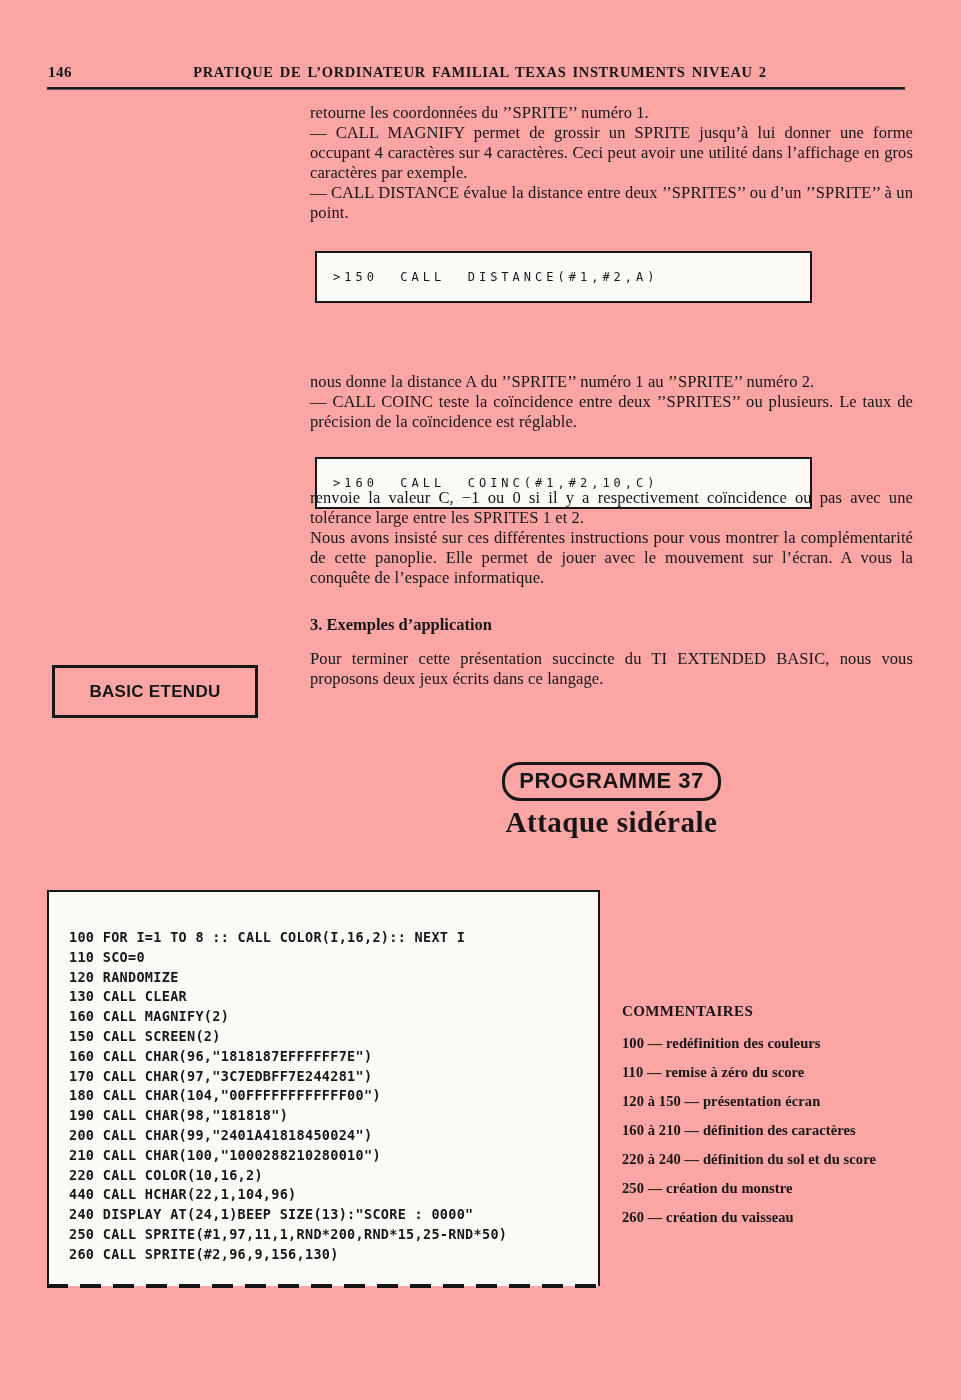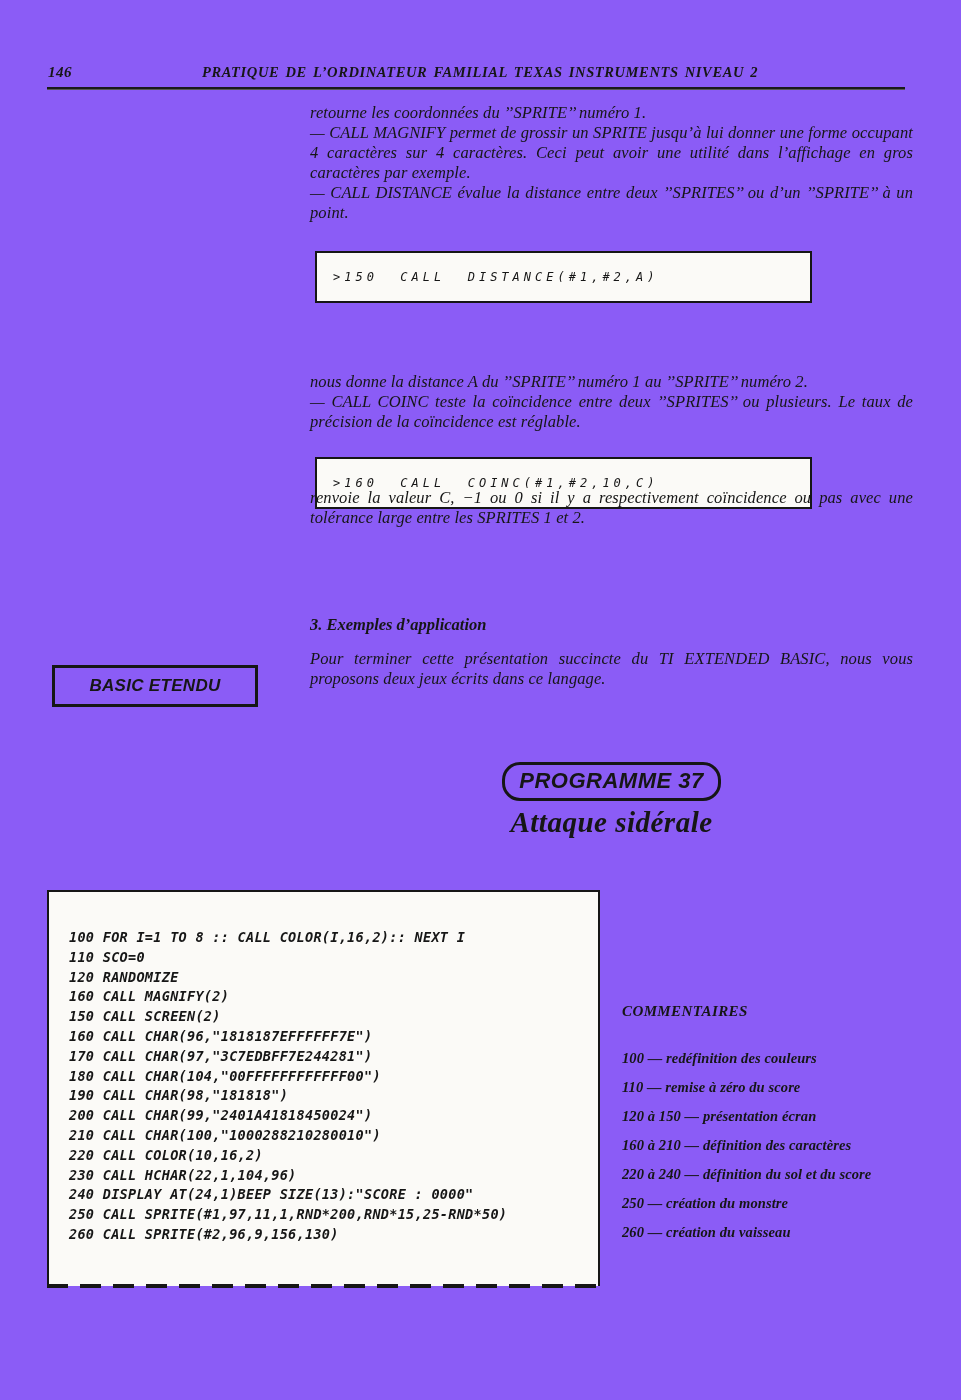--- a/index.html
+++ b/index.html
@@ -1,22 +1,21 @@
 <!DOCTYPE html>
 <html><head>
 <meta charset="utf-8">
 <style>
   * { margin: 0; padding: 0; box-sizing: border-box; }
   html, body { background: #e9e7e2; }
   body { width: 961px; height: 1400px; position: relative; }
   .page {
     position: absolute; left: 0; top: 0; width: 961px; height: 1400px;
-    background: #8b5cf6; color: #161616; overflow: hidden;
+    background: #fca5a5; color: #161616; overflow: hidden;
     font-family: "Liberation Serif", serif;
-    font-style: italic;
   }
 
   
   .page-number { position: absolute; left: 48px; top: 64px; font-size: 15px; font-weight: bold; letter-spacing: 0.5px; }
   .header-title { position: absolute; left: 120px; top: 64px; width: 720px; text-align: center; font-size: 14.5px; font-weight: bold; letter-spacing: 0.6px; word-spacing: 2px; }
   .header-rule { position: absolute; left: 47px; top: 87px; width: 858px; height: 3px; background: #1a1a1a; border-bottom: 1px solid #555; }
 
   
   .col { position: absolute; left: 310px; width: 603px; }
   .para { font-size: 16.5px; line-height: 20px; text-align: justify; letter-spacing: 0.1px; }
@@ -33,21 +32,21 @@
     border: 2.5px solid #161616; background: #fbfaf7;
     display: flex; align-items: center; padding-left: 16px;
     font-family: "DejaVu Sans Mono", monospace;
     font-size: 12px; letter-spacing: 4px; white-space: pre;
   }
   .code-box-1 { top: 251px; }
   .code-box-2 { top: 416px; margin-top: 41px; }
 
   
   .sidebar-box {
-    position: absolute; left: 52px; top: 665px; width: 206px; height: 42px;
+    position: absolute; left: 52px; top: 665px; width: 206px; height: 53px;
     border: 3px solid #161616; display: flex; align-items: center; justify-content: center;
     font-family: "Liberation Sans", sans-serif; font-weight: bold; font-size: 17px; letter-spacing: 0.3px;
   }
 
   
   .badge-row { position: absolute; left: 310px; top: 762px; width: 603px; text-align: center; }
   .prog-badge {
     display: inline-block; border: 3.5px solid #161616; border-radius: 18px;
     padding: 3px 14px 4px 14px;
     font-family: "Liberation Sans", sans-serif; font-weight: bold; font-size: 22px; letter-spacing: 0.5px;
@@ -64,21 +63,21 @@
     font-family: "DejaVu Sans Mono", monospace; font-weight: bold;
     font-size: 13.5px; line-height: 19.8px; letter-spacing: 0.3px; white-space: pre;
   }
   .dash-bottom {
     position: absolute; left: 47px; top: 1284px; width: 553px; height: 3.5px;
     background: repeating-linear-gradient(90deg, #161616 0px, #161616 21px, transparent 21px, transparent 33px);
   }
 
   
   .comments { position: absolute; left: 622px; top: 1003px; width: 320px; }
-  .comments-title { font-size: 15px; font-weight: bold; letter-spacing: 0.4px; margin-bottom: 29px; }
+  .comments-title { font-size: 15px; font-weight: bold; letter-spacing: 0.4px; margin-bottom: 14px; }
   .comment-item { font-size: 14.5px; font-weight: bold; line-height: 18px; margin-bottom: 11px; letter-spacing: 0.1px; }
 </style>
 </head>
 <body>
 
 <div class="page">
 
   <div class="page-number">146</div>
   <div class="header-title">PRATIQUE DE L’ORDINATEUR FAMILIAL TEXAS INSTRUMENTS NIVEAU 2</div>
   <div class="header-rule"></div>
@@ -97,20 +96,21 @@
     <p class="para">nous donne la distance A du ’’SPRITE’’ numéro 1 au ’’SPRITE’’ numéro 2.</p>
     <p class="para">— CALL COINC teste la coïncidence entre deux ’’SPRITES’’ ou plusieurs. Le taux de précision de la coïncidence est réglable.</p>
   </div>
 
   <div class="code-box code-box-2">
     <span>&gt;160  CALL  COINC(#1,#2,10,C)</span>
   </div>
 
   <div class="col p-post">
     <p class="para">renvoie la valeur C, −1 ou 0 si il y a respectivement coïncidence ou pas avec une tolérance large entre les SPRITES 1 et 2.</p>
+    <p class="para">Nous avons insisté sur ces différentes instructions pour vous montrer la complémentarité de cette panoplie. Elle permet de jouer avec le mouvement sur l’écran. A vous la conquête de l’espace informatique.</p>
   </div>
 
   <h3 class="section-heading">3. Exemples d’application</h3>
   <div class="col p-section">
     <p class="para">Pour terminer cette présentation succincte du TI EXTENDED BASIC, nous vous proposons deux jeux écrits dans ce langage.</p>
   </div>
 
   <div class="sidebar-box">
     <span>BASIC ETENDU</span>
   </div>
@@ -118,30 +118,31 @@
   <div class="badge-row">
     <span class="prog-badge">PROGRAMME 37</span>
   </div>
   <div class="prog-title">Attaque sidérale</div>
 
   <div class="listing-box">
     <div class="listing">
         <div class="code-line">100 FOR I=1 TO 8 :: CALL COLOR(I,16,2):: NEXT I</div>
         <div class="code-line">110 SCO=0</div>
         <div class="code-line">120 RANDOMIZE</div>
+        <div class="code-line">130 CALL CLEAR</div>
         <div class="code-line">160 CALL MAGNIFY(2)</div>
         <div class="code-line">150 CALL SCREEN(2)</div>
         <div class="code-line">160 CALL CHAR(96,"1818187EFFFFFF7E")</div>
         <div class="code-line">170 CALL CHAR(97,"3C7EDBFF7E244281")</div>
         <div class="code-line">180 CALL CHAR(104,"00FFFFFFFFFFFF00")</div>
         <div class="code-line">190 CALL CHAR(98,"181818")</div>
         <div class="code-line">200 CALL CHAR(99,"2401A41818450024")</div>
         <div class="code-line">210 CALL CHAR(100,"1000288210280010")</div>
         <div class="code-line">220 CALL COLOR(10,16,2)</div>
-        <div class="code-line">230 CALL HCHAR(22,1,104,96)</div>
+        <div class="code-line">440 CALL HCHAR(22,1,104,96)</div>
         <div class="code-line">240 DISPLAY AT(24,1)BEEP SIZE(13):"SCORE : 0000"</div>
         <div class="code-line">250 CALL SPRITE(#1,97,11,1,RND*200,RND*15,25-RND*50)</div>
         <div class="code-line">260 CALL SPRITE(#2,96,9,156,130)</div>
       </div>
   </div>
   <div class="dash-bottom"></div>
 
   <div class="comments">
     <div class="comments-title">COMMENTAIRES</div>
     <div>

